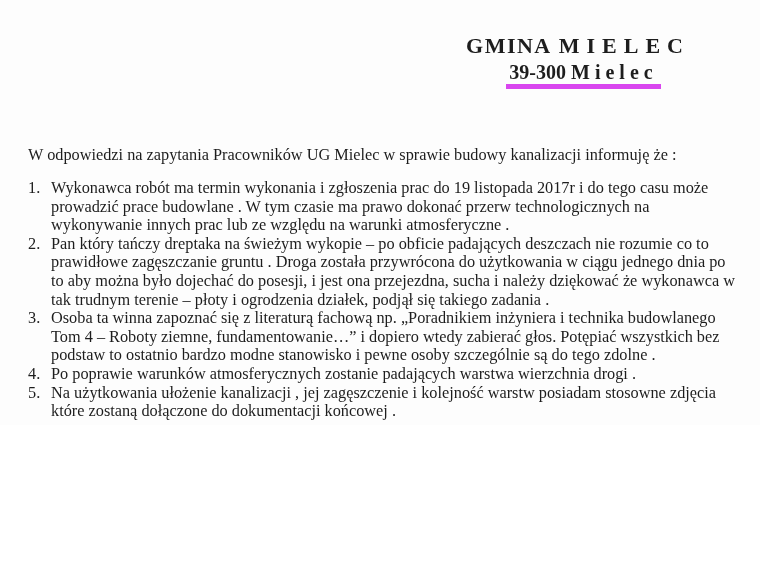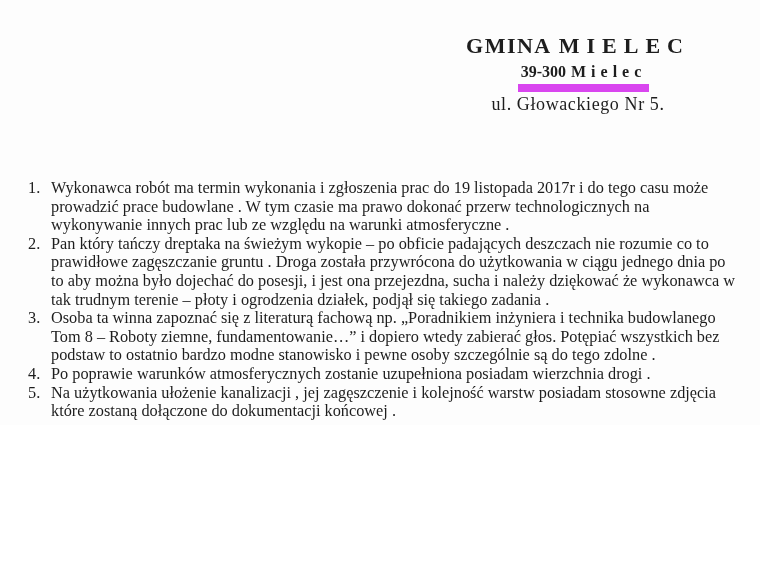--- a/index.html
+++ b/index.html
@@ -6,21 +6,21 @@
   .page {
     position:relative; width:760px; height:425px;
     background:#fdfdfd; overflow:hidden;
     font-family:"Liberation Serif", serif; color:#1d1d1d;
   }
   
   .letterhead { position:absolute; top:33px; left:416px; width:324px; text-align:center; }
   .org-name { font-size:22px; font-weight:bold; letter-spacing:1.5px; white-space:nowrap; line-height:26px; }
   .org-name .spaced { letter-spacing:7px; margin-left:7px; }
   .addr1-wrap { margin-top:2px; line-height:22px; }
-  .addr1 { display:inline-block; font-size:16px; font-weight:bold; border-bottom:8px solid #d946ef; padding:0 3px 1px 3px; white-space:nowrap;margin-left:11px; }
+  .addr1 { display:inline-block; font-size:20px; font-weight:bold; border-bottom:5px solid #d946ef; padding:0 3px 1px 3px; white-space:nowrap;margin-left:11px; }
   .addr1 .spaced { letter-spacing:5px; margin-left:5px; }
   .addr2 { font-size:18px; margin-top:2px; letter-spacing:0.6px; line-height:20px; }
   
   .intro { position:absolute; top:146px; left:28px; width:712px; margin:0; font-size:16.3px; line-height:18.6px; }
   .points { position:absolute; top:179px; left:28px; width:707px; margin:0; padding:0; list-style:none; font-size:16.3px; line-height:18.6px; }
   .points li { position:relative; padding-left:23px; }
   .points .num { position:absolute; left:0; top:0; }
   
   .closing { position:absolute; left:403px; top:451px; font-size:17px; line-height:19px; }
   .name-mosaic { position:absolute; left:505px; top:454px; display:flex; }
@@ -38,29 +38,29 @@
 
   <header class="letterhead">
     <div class="org-name">
       <span>GMINA</span><span class="spaced">MIELEC</span>
     </div>
     <div class="addr1-wrap">
       <span class="addr1">
         <span>39-300</span><span class="spaced">Mielec</span>
       </span>
     </div>
-    <div class="addr2">ul. Głowackiego Nr 5.</div>
   </header>
 
+  <p class="intro">W odpowiedzi na zapytania Pracowników UG Mielec w sprawie budowy kanalizacji informuję że :</p>
 
   <ol class="points" id="points-list">
       <li><span class="num">1.</span><span class="txt">Wykonawca robót ma termin wykonania i zgłoszenia prac do 19 listopada 2017r i do tego casu może prowadzić prace budowlane . W tym czasie ma prawo dokonać przerw technologicznych na wykonywanie innych prac lub ze względu na warunki atmosferyczne .</span></li>
       <li><span class="num">2.</span><span class="txt">Pan który tańczy dreptaka na świeżym wykopie – po obficie padających deszczach nie rozumie co to prawidłowe zagęszczanie gruntu . Droga została przywrócona do użytkowania w ciągu jednego dnia po to aby można było dojechać do posesji, i jest ona przejezdna, sucha i należy dziękować że wykonawca w tak trudnym terenie – płoty i ogrodzenia działek, podjął się takiego zadania .</span></li>
-      <li><span class="num">3.</span><span class="txt">Osoba ta winna zapoznać się z literaturą fachową np. „Poradnikiem inżyniera i technika budowlanego Tom 8 – Roboty ziemne, fundamentowanie…” i dopiero wtedy zabierać głos. Potępiać wszystkich bez podstaw to ostatnio bardzo modne stanowisko i pewne osoby szczególnie są do tego zdolne .</span></li>
-      <li><span class="num">4.</span><span class="txt">Po poprawie warunków atmosferycznych zostanie uzupełniona posiadam wierzchnia drogi .</span></li>
+      <li><span class="num">3.</span><span class="txt">Osoba ta winna zapoznać się z literaturą fachową np. „Poradnikiem inżyniera i technika budowlanego Tom 4 – Roboty ziemne, fundamentowanie…” i dopiero wtedy zabierać głos. Potępiać wszystkich bez podstaw to ostatnio bardzo modne stanowisko i pewne osoby szczególnie są do tego zdolne .</span></li>
+      <li><span class="num">4.</span><span class="txt">Po poprawie warunków atmosferycznych zostanie padających warstwa wierzchnia drogi .</span></li>
       <li><span class="num">5.</span><span class="txt">Na użytkowania ułożenie kanalizacji , jej zagęszczenie i kolejność warstw posiadam stosowne zdjęcia które zostaną dołączone do dokumentacji końcowej .</span></li>
     </ol>
 
   <span class="closing">Z uzupełniona</span>
 
   <div class="name-mosaic" id="name-mosaic">
       <div class="cell" style="background: rgb(228, 228, 228); width: 13px; height: 15px;"></div>
       <div class="cell" style="background: rgb(211, 211, 211); width: 13px; height: 15px;"></div>
       <div class="cell" style="background: rgb(219, 219, 219); width: 13px; height: 15px;"></div>
       <div class="cell" style="background: rgb(203, 203, 203); width: 13px; height: 15px;"></div>

